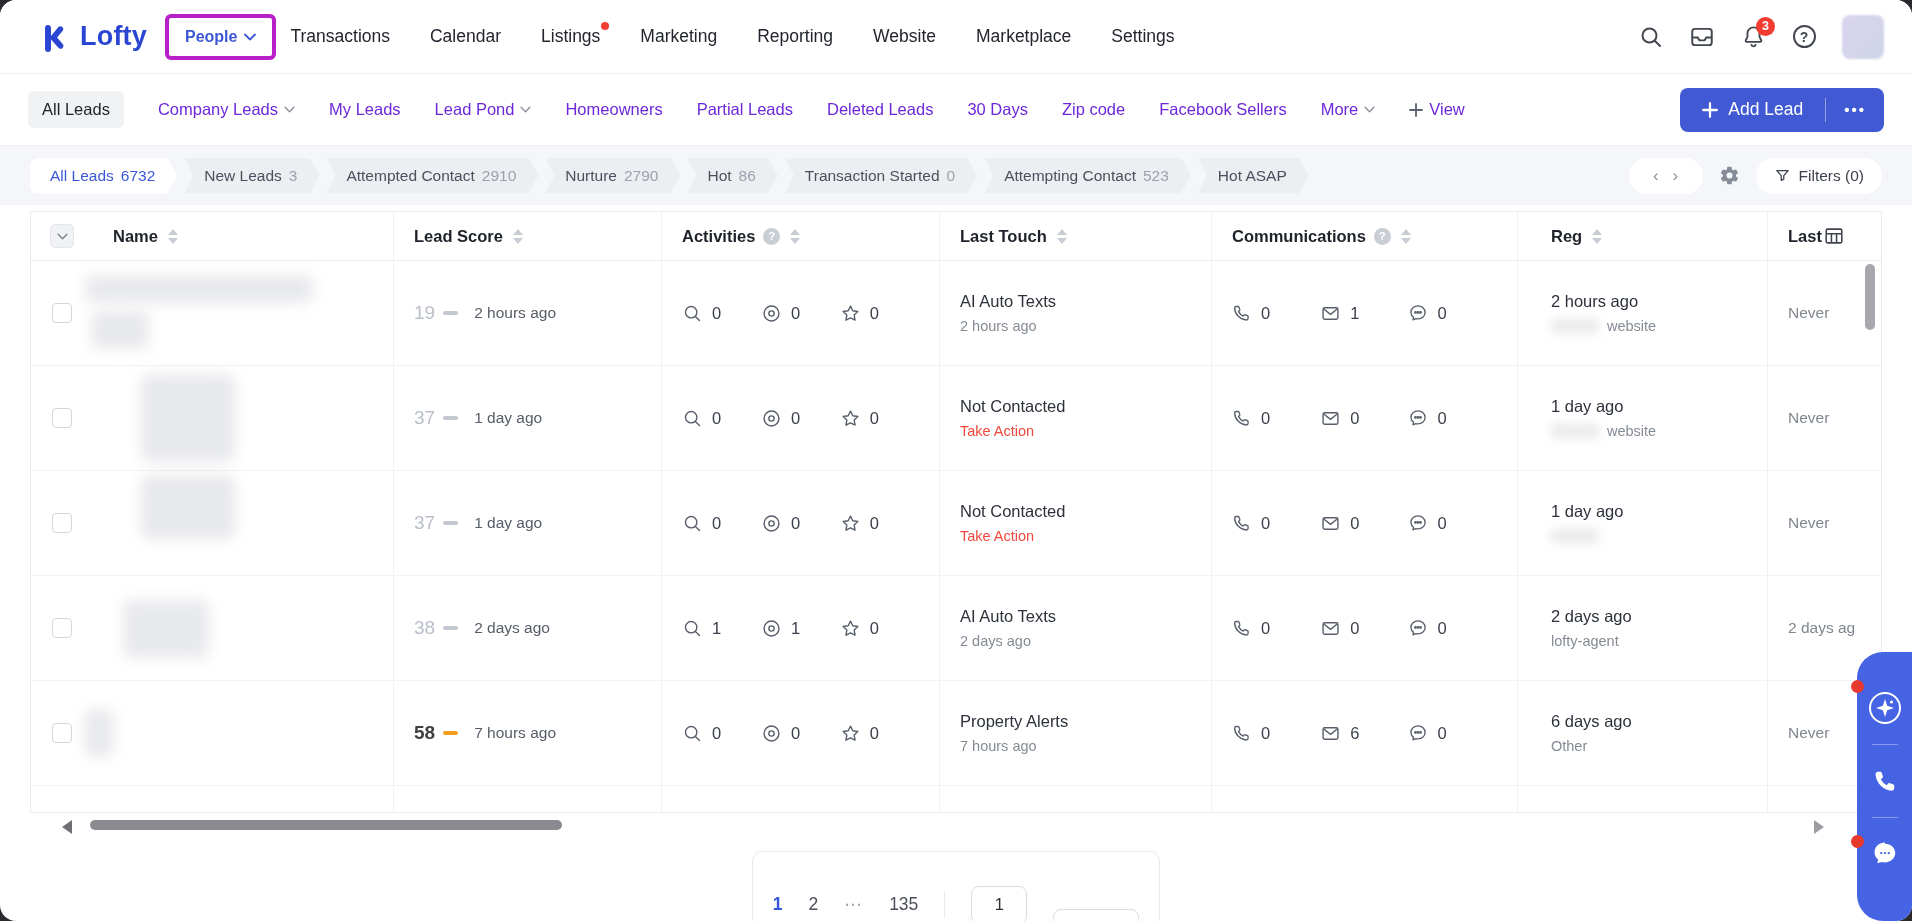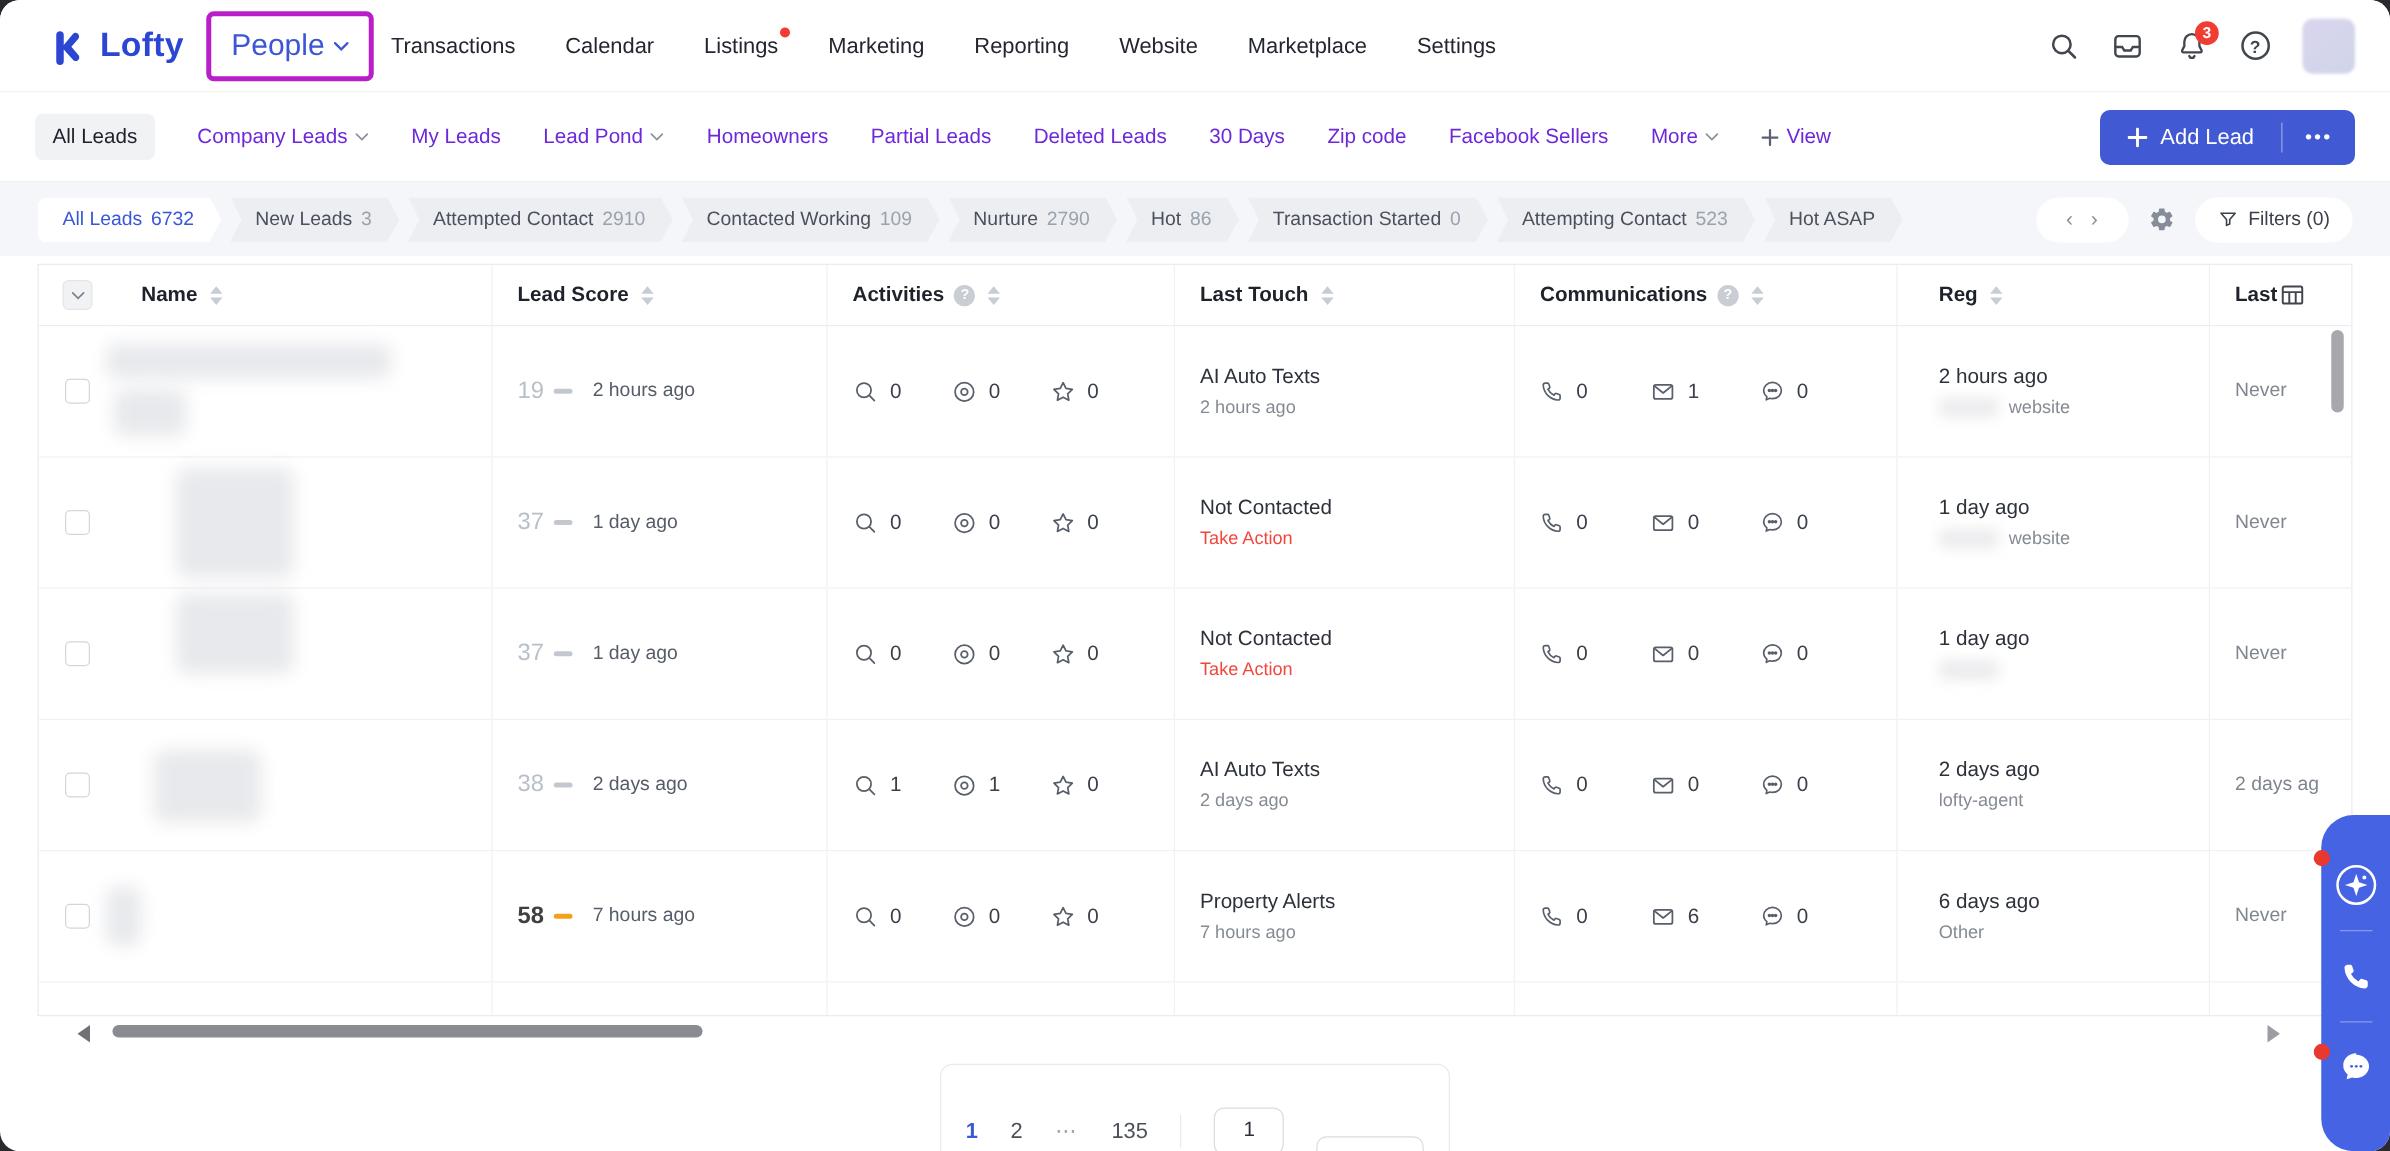--- a/index.html
+++ b/index.html
@@ -4,21 +4,21 @@
 <style>
   * { margin:0; padding:0; box-sizing:border-box; }
   html,body { background:#2a2a2e; font-family:"Liberation Sans","DejaVu Sans",sans-serif; }
   .screen { position:relative; width:1912px; height:921px; background:#fff; border-radius:16px; overflow:hidden; }
 
   
   .topnav { height:74px; display:flex; align-items:center; padding:0 28px 0 38px; border-bottom:1px solid #efeff2; background:#fff; }
   .logo { display:flex; align-items:center; gap:8px; margin-right:18px; }
   .logo .word { font-size:27px; font-weight:700; color:#2b46d3; letter-spacing:.2px; }
   .people-box { border:4px solid #b81fc8; border-radius:6px; padding:10px 16px; margin-right:14px; display:flex; align-items:center; gap:7px; }
-  .people-box .lbl { color:#3c56d6; font-size:24px; font-weight:400; }
+  .people-box .lbl { color:#3c56d6; font-size:16px; font-weight:700; }
   .navitems { display:flex; align-items:center; gap:40px; }
   .navitem { font-size:17.5px; color:#23262e; font-weight:500; cursor:pointer; position:relative; }
   .navitem .reddot { position:absolute; top:-4px; right:-9px; width:8px; height:8px; border-radius:50%; background:#f23c32; }
   .nav-right { margin-left:auto; display:flex; align-items:center; gap:25px; }
   .icnbtn { position:relative; width:26px; height:26px; display:grid; place-items:center; color:#42474f; cursor:pointer; }
   .badge { position:absolute; top:-7px; right:-9px; min-width:19px; height:19px; border-radius:10px; background:#f23c32; color:#fff; font-size:12.5px; font-weight:700; display:grid; place-items:center; padding:0 4px; }
   .qcircle { width:23px; height:23px; border:2px solid #42474f; border-radius:50%; display:grid; place-items:center; font-size:14px; font-weight:700; color:#42474f; }
   .avatar { width:42px; height:44px; border-radius:8px; background:linear-gradient(135deg,#d9d5ee,#cfd4e9); filter:blur(1.2px); }
 
   
@@ -233,24 +233,20 @@
           <span>All Leads</span>
           <span class="cnt">6732</span>
         </span>
       <span class="pill">
           <span>New Leads</span>
           <span class="cnt">3</span>
         </span>
       <span class="pill">
           <span>Attempted Contact</span>
           <span class="cnt">2910</span>
-        </span>
-      <span class="pill">
-          <span>Contacted Working</span>
-          <span class="cnt">109</span>
         </span>
       <span class="pill">
           <span>Nurture</span>
           <span class="cnt">2790</span>
         </span>
       <span class="pill">
           <span>Hot</span>
           <span class="cnt">86</span>
         </span>
       <span class="pill">

